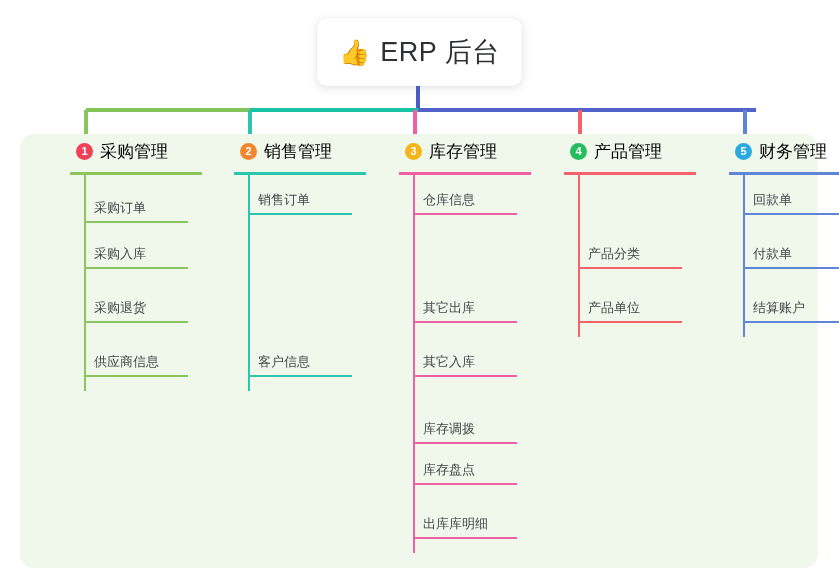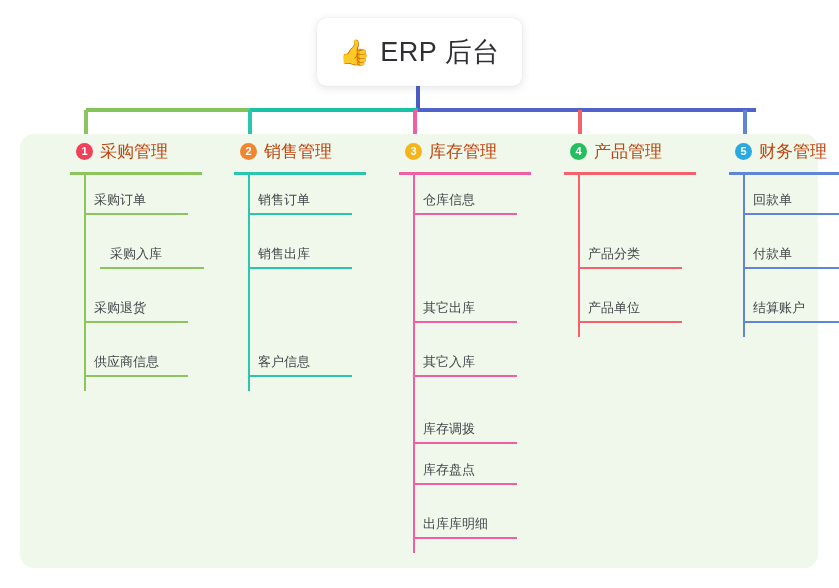--- a/index.html
+++ b/index.html
@@ -107,21 +107,21 @@
     color: #ffffff;
     font-size: 11px;
     line-height: 17px;
     text-align: center;
     font-weight: 700;
     flex: 0 0 auto;
     margin-right: 7px;
   }
   .col-title {
     font-size: 17px;
-    color: #c2410c;
+    color: #000000;
     white-space: nowrap;
     font-weight: 400;
   }
   .col-rule {
     position: absolute;
     left: 10px;
     top: 38px;
     height: 3px;
     width: 132px;
   }
@@ -181,25 +181,25 @@
 
   <div class="panel">
     <div id="columns">
         <div class="column" style="left: 40px;">
           <div class="col-head">
             <span class="badge" style="background: rgb(240, 65, 90);">1</span>
             <span class="col-title">采购管理</span>
           </div>
           <div class="col-rule" style="background: rgb(140, 196, 94);"></div>
           <div class="spine" style="background: rgb(140, 196, 94); height: 219px;"></div>
-          <div class="item" style="top: 41px;">
+          <div class="item" style="top: 49px;">
             <div class="item-label">采购订单</div>
             <div class="item-rule" style="background: rgb(140, 196, 94);"></div>
           </div>
-          <div class="item" style="top: 95px; margin-left: 16px;">
+          <div class="item" style="top: 95px;">
             <div class="item-label">采购入库</div>
             <div class="item-rule" style="background: rgb(140, 196, 94);"></div>
           </div>
           <div class="item" style="top: 149px;">
             <div class="item-label">采购退货</div>
             <div class="item-rule" style="background: rgb(140, 196, 94);"></div>
           </div>
           <div class="item" style="top: 203px;">
             <div class="item-label">供应商信息</div>
             <div class="item-rule" style="background: rgb(140, 196, 94);"></div>
@@ -209,24 +209,20 @@
           <div class="col-head">
             <span class="badge" style="background: rgb(240, 134, 47);">2</span>
             <span class="col-title">销售管理</span>
           </div>
           <div class="col-rule" style="background: rgb(43, 198, 174);"></div>
           <div class="spine" style="background: rgb(43, 198, 174); height: 219px;"></div>
           <div class="item" style="top: 41px;">
             <div class="item-label">销售订单</div>
             <div class="item-rule" style="background: rgb(43, 198, 174);"></div>
           </div>
-          <div class="item" style="top: 95px;">
-            <div class="item-label">销售出库</div>
-            <div class="item-rule" style="background: rgb(43, 198, 174);"></div>
-          </div>
           <div class="item" style="top: 203px;">
             <div class="item-label">客户信息</div>
             <div class="item-rule" style="background: rgb(43, 198, 174);"></div>
           </div>
         </div>
         <div class="column" style="left: 369px;">
           <div class="col-head">
             <span class="badge" style="background: rgb(245, 180, 24);">3</span>
             <span class="col-title">库存管理</span>
           </div>

